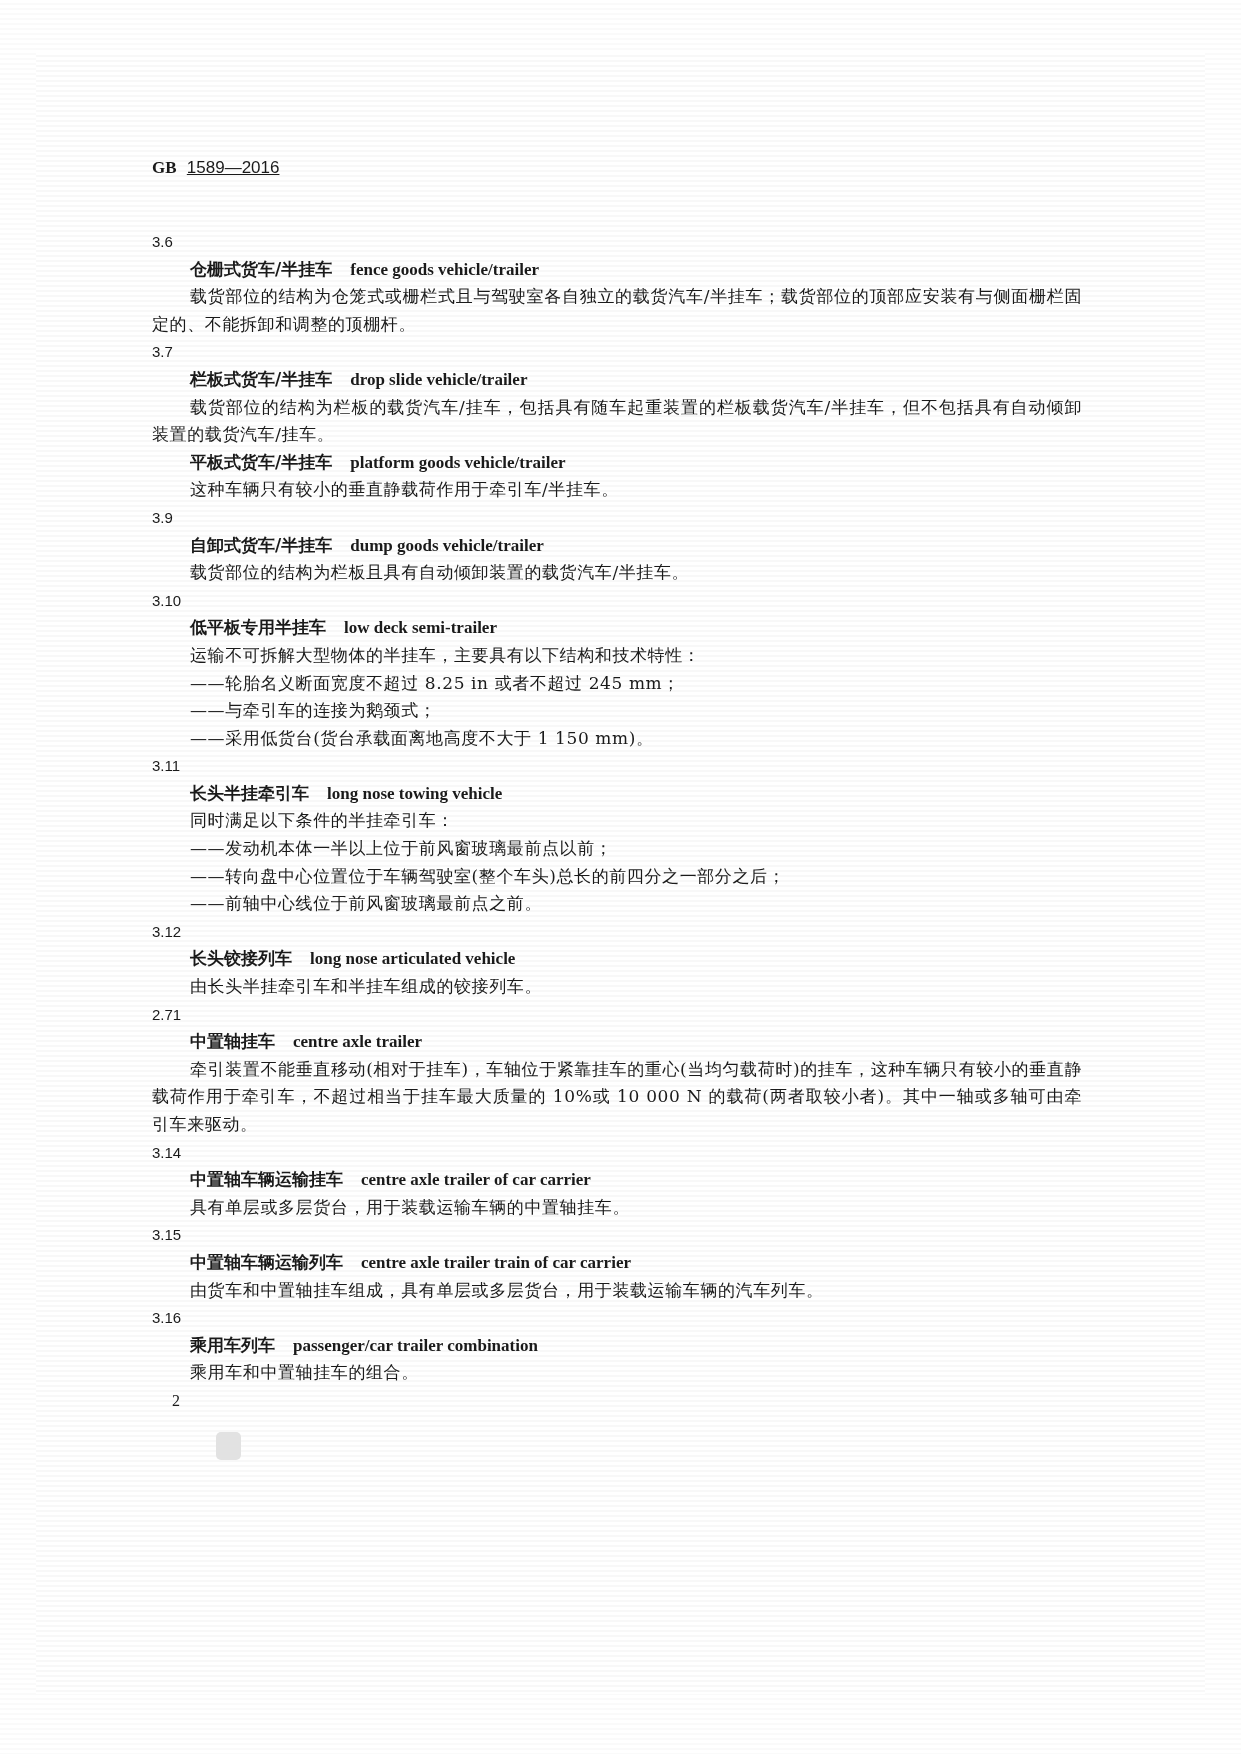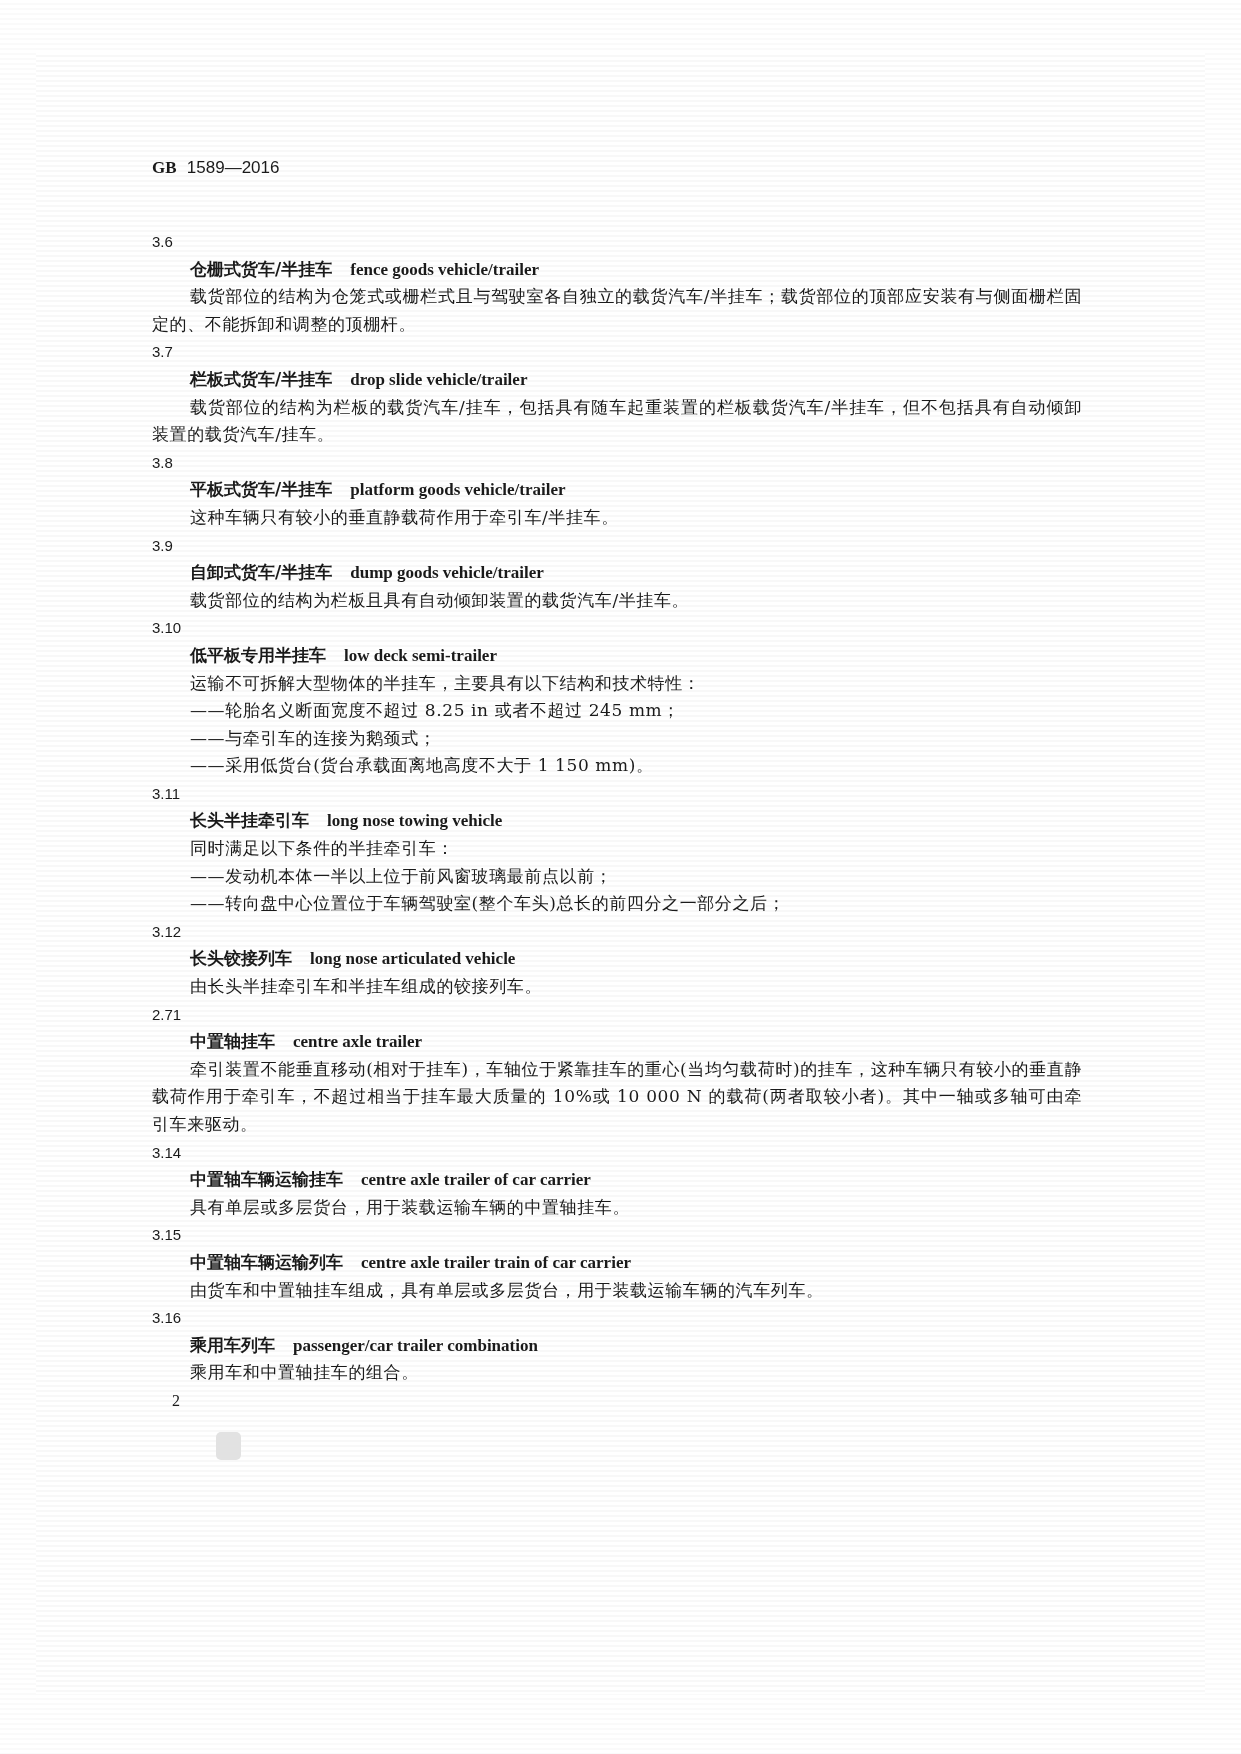--- a/index.html
+++ b/index.html
@@ -27,20 +27,21 @@
       line-height: 24px;
       white-space: nowrap;
     }
     .header .std {
       font-family: "Liberation Serif", serif;
       font-weight: bold;
       margin-right: 6px;
     }
     .header .num {
       font-family: "Liberation Sans", sans-serif;
+      text-decoration: underline;
     }
     .content {
       position: absolute;
       left: 152px; top: 228px;
       width: 930px;
       font-family: "DejaVu Serif", "Liberation Serif", serif;
       font-size: 17px;
       line-height: 27.6px;
     }
     .sec-num {
@@ -110,21 +111,20 @@
 
     <div class="section">
       <div class="sec-num">3.7</div>
       <div class="term">
         <span class="zh">栏板式货车/半挂车</span><span class="en">drop slide vehicle/trailer</span>
       </div>
       <div class="para">载货部位的结构为栏板的载货汽车/挂车，包括具有随车起重装置的栏板载货汽车/半挂车，但不包括具有自动倾卸装置的载货汽车/挂车。</div>
     </div>
 
     <div class="section">
-      <div class="sec-num">3.8</div>
       <div class="term">
         <span class="zh">平板式货车/半挂车</span><span class="en">platform goods vehicle/trailer</span>
       </div>
       <div class="para">这种车辆只有较小的垂直静载荷作用于牵引车/半挂车。</div>
     </div>
 
     <div class="section">
       <div class="sec-num">3.9</div>
       <div class="term">
         <span class="zh">自卸式货车/半挂车</span><span class="en">dump goods vehicle/trailer</span>
@@ -144,20 +144,21 @@
     </div>
 
     <div class="section">
       <div class="sec-num">3.11</div>
       <div class="term">
         <span class="zh">长头半挂牵引车</span><span class="en">long nose towing vehicle</span>
       </div>
       <div class="para">同时满足以下条件的半挂牵引车：</div>
       <div class="item">——发动机本体一半以上位于前风窗玻璃最前点以前；</div>
       <div class="item">——转向盘中心位置位于车辆驾驶室(整个车头)总长的前四分之一部分之后；</div>
+      <div class="item">——前轴中心线位于前风窗玻璃最前点之前。</div>
     </div>
 
     <div class="section">
       <div class="sec-num">3.12</div>
       <div class="term">
         <span class="zh">长头铰接列车</span><span class="en">long nose articulated vehicle</span>
       </div>
       <div class="para">由长头半挂牵引车和半挂车组成的铰接列车。</div>
     </div>
 

